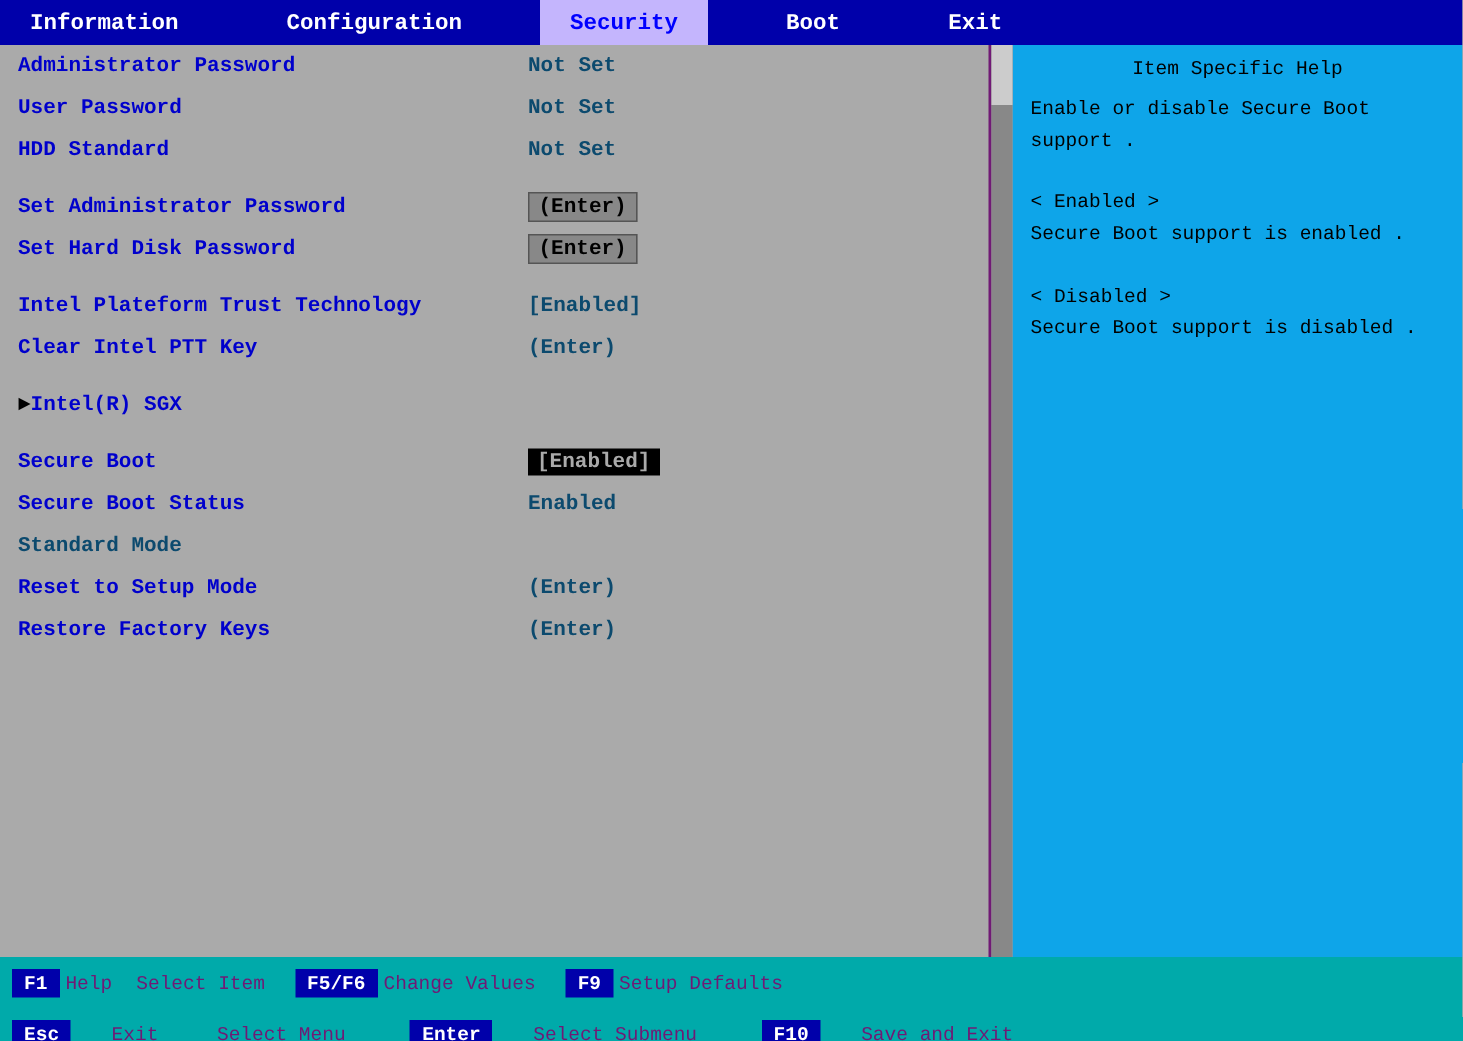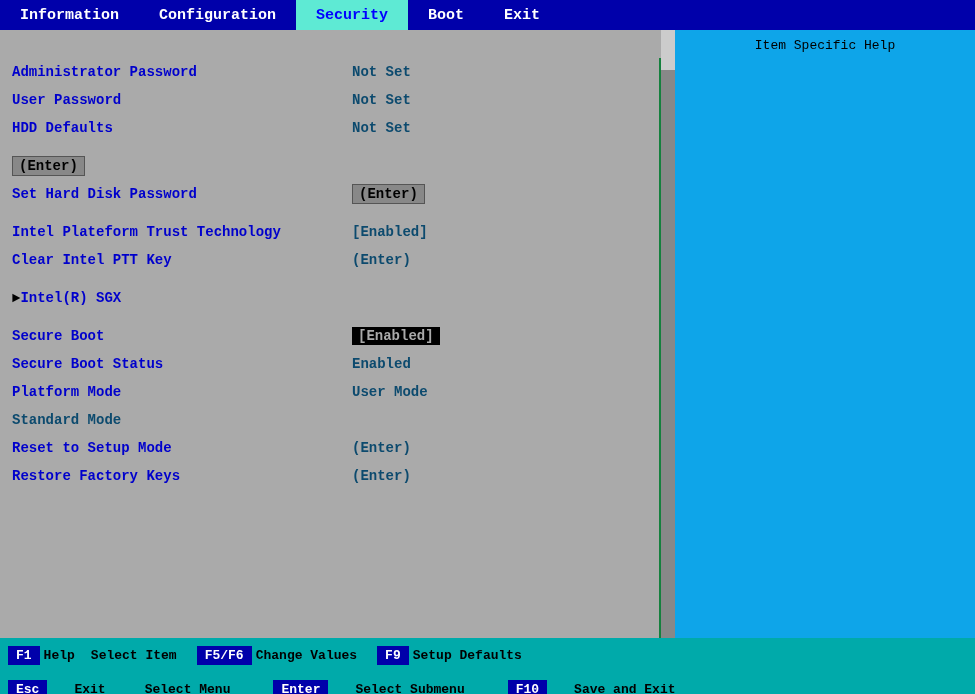--- a/index.html
+++ b/index.html
@@ -10,50 +10,50 @@
       background: #aaaaaa;
       overflow: hidden;
     }
 
     
     #menu-bar {
       display: flex;
       background: #0000aa;
       height: 30px;
       align-items: flex-start;
+      gap: 32px;
     }
     .menu-item {
       padding: 4px 20px;
       color: white;
       font-size: 15px;
       font-weight: bold;
       cursor: pointer;
       height: 100%;
       display: flex;
       align-items: center;
     }
     .menu-item.active {
-      background: #5eead4;
+      background: #c4b5fd;
       color: #0000ff;
     }
 
     
     #main {
       display: flex;
       height: calc(694px - 30px - 56px);
     }
 
     
     #left-panel {
       flex: 1;
       background: #aaaaaa;
       padding: 0;
       overflow: hidden;
-      border-right: 2px solid #15803d;
-      margin-top: 28px;
+      border-right: 2px solid #701a75;
     }
 
     .settings-row {
       display: flex;
       align-items: center;
       padding: 4px 12px;
       min-height: 28px;
     }
     .settings-row .label {
       color: #0000cc;
@@ -136,23 +136,23 @@
       background: #0000aa;
       color: white;
       font-weight: bold;
       font-size: 13px;
       padding: 2px 8px;
       margin: 2px 4px;
       min-width: 30px;
       text-align: center;
     }
     .bottom-label {
-      color: #000000;
-      font-size: 13px;
-      font-weight: bold;
+      color: #701a75;
+      font-size: 13px;
+      font-weight: normal;
       margin-right: 16px;
     }
     .bottom-key.enter-key {
       background: #0000aa;
       color: white;
     }
   </style>
 </head>
 <body>
 
@@ -170,27 +170,28 @@
 
     <div class="settings-row">
       <span class="label">Administrator Password</span>
       <span class="value">Not Set</span>
     </div>
     <div class="settings-row">
       <span class="label">User Password</span>
       <span class="value">Not Set</span>
     </div>
     <div class="settings-row">
-      <span class="label">HDD Defaults</span>
+      <span class="label">HDD Standard</span>
       <span class="value">Not Set</span>
     </div>
 
     <div class="spacer-row"></div>
 
     <div class="settings-row">
+      <span class="label">Set Administrator Password</span>
       <span class="value enter-btn">(Enter)</span>
     </div>
     <div class="settings-row">
       <span class="label">Set Hard Disk Password</span>
       <span class="value enter-btn">(Enter)</span>
     </div>
 
     <div class="spacer-row"></div>
 
     <div class="settings-row">
@@ -213,43 +214,46 @@
 
     <div class="settings-row">
       <span class="label">Secure Boot</span>
       <span class="value selected">[Enabled]</span>
     </div>
     <div class="settings-row">
       <span class="label">Secure Boot Status</span>
       <span class="value">Enabled</span>
     </div>
     <div class="settings-row">
-      <span class="label">Platform Mode</span>
-      <span class="value">User Mode</span>
-    </div>
-    <div class="settings-row">
       <span class="value">Standard Mode</span>
     </div>
     <div class="settings-row">
       <span class="label">Reset to Setup Mode</span>
       <span class="value">(Enter)</span>
     </div>
     <div class="settings-row">
       <span class="label">Restore Factory Keys</span>
       <span class="value">(Enter)</span>
     </div>
 
   </div>
 
   <div id="scrollbar">
     <div id="scrollbar-thumb"></div>
   </div>
 
   <div id="right-panel">
     <div id="help-title">Item Specific Help</div>
+    <div id="help-content">
+      Enable or disable Secure Boot support .<br><br>
+      &lt; Enabled &gt;<br>
+      Secure Boot support is enabled .<br><br>
+      &lt; Disabled &gt;<br>
+      Secure Boot support is disabled .
+    </div>
   </div>
 </div>
 
 <div id="bottom-bar">
   <div style="display:flex; flex-direction:column; flex:1;">
 
     <div style="display:flex; align-items:center; flex:1; padding: 2px 4px;">
       <span class="bottom-key">F1</span>
       <span class="bottom-label">Help</span>
       <span class="bottom-label">Select Item</span>

